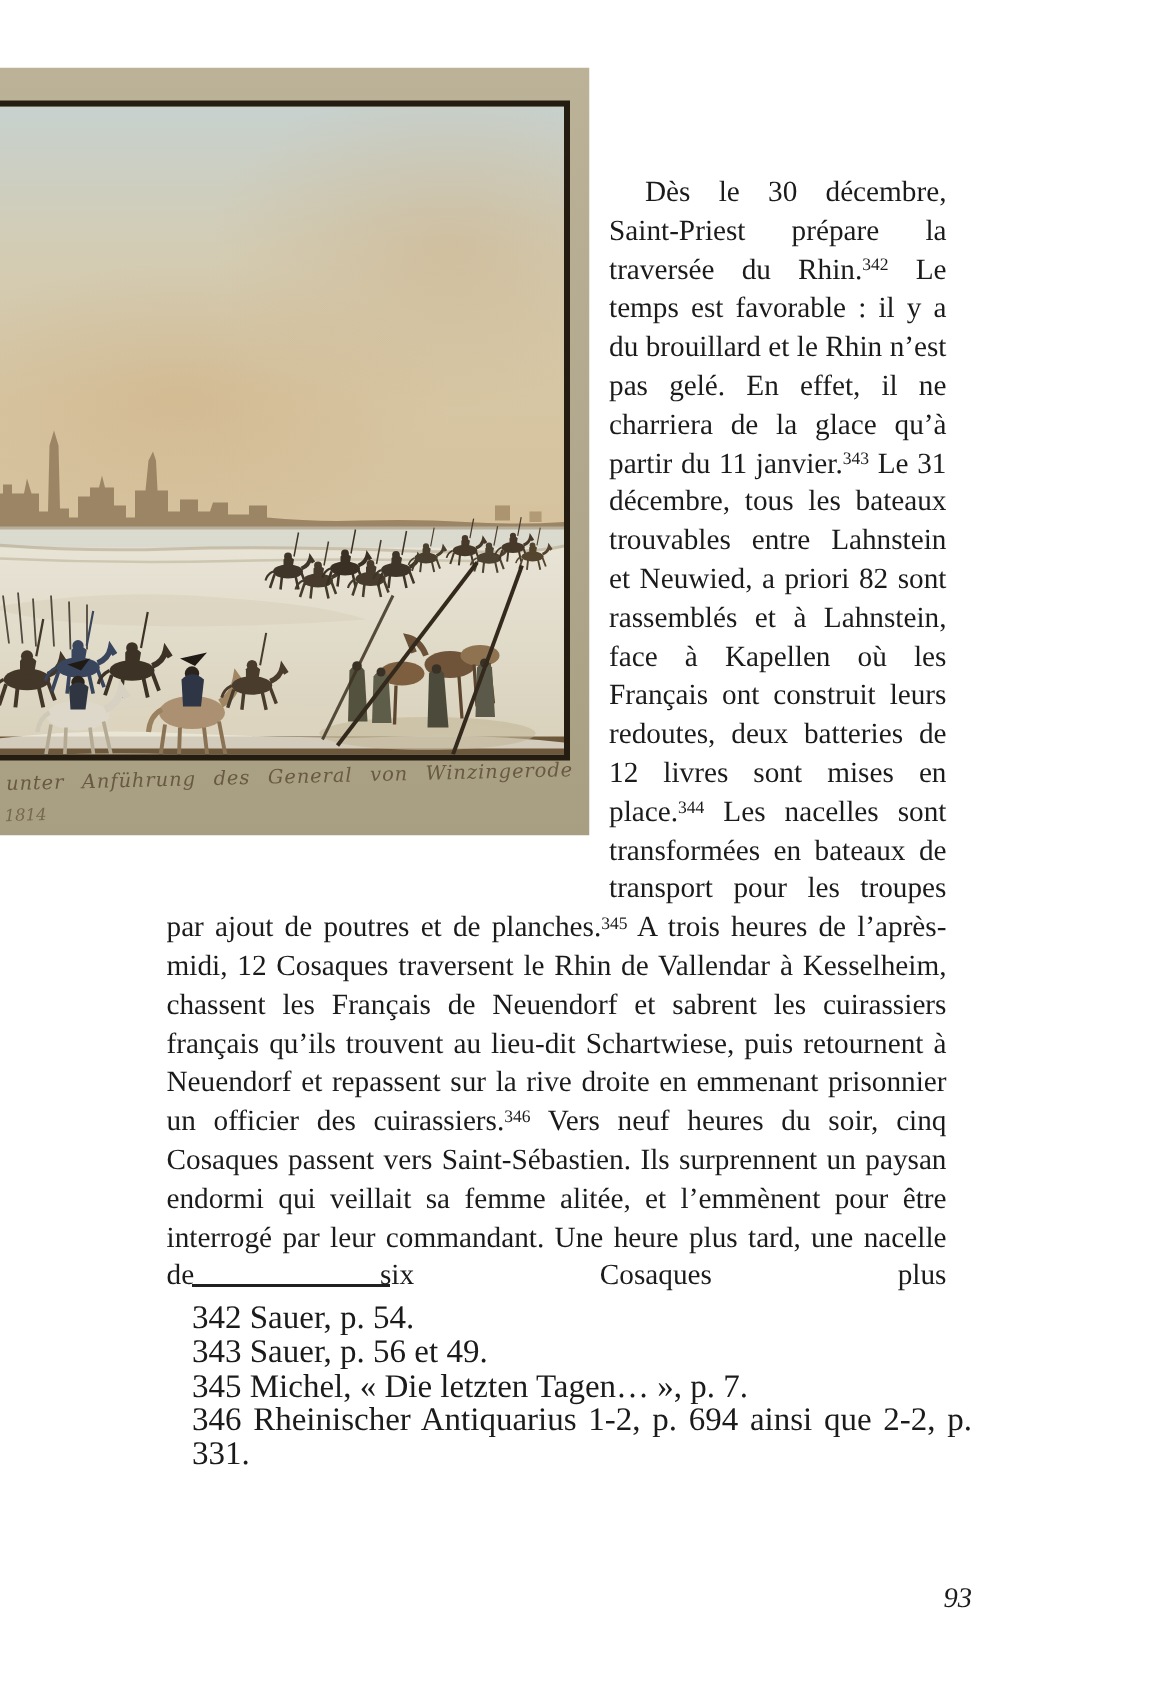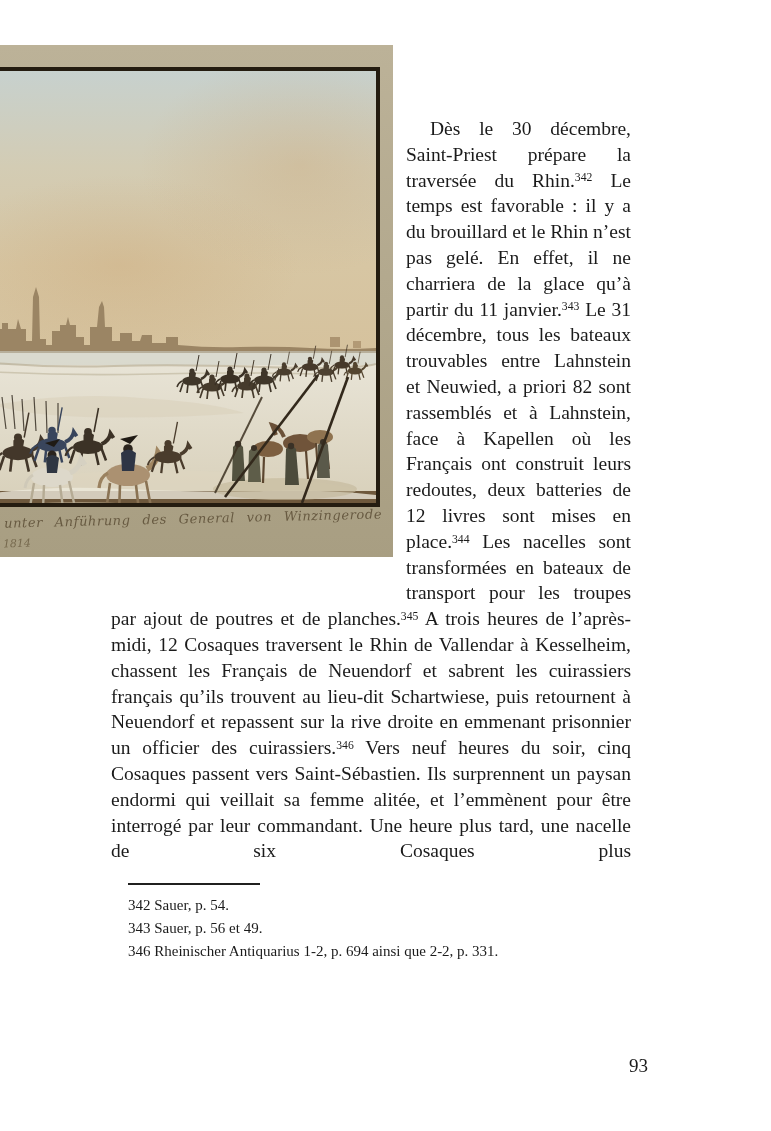--- a/index.html
+++ b/index.html
@@ -56,30 +56,30 @@
     color:var(--ink);
   }
   .body-text sup{
     font-size:0.6em;
     line-height:0;
     position:relative;top:-0.45em;
     vertical-align:baseline;
   }
   
   .footnotes{
-    position:absolute;left:128px;top:883px;width:520px;
-    font-size:15px;line-height:22.8px;
+    position:absolute;left:128px;top:856px;width:520px;
+    font-size:22px;line-height:22.8px;
   }
   .rule{width:132px;border-top:2px solid #20201f;margin-bottom:9px;}
   .footnote{text-align:justify;}
   
   .page-number{
     position:absolute;left:0;top:1055px;width:648px;
     text-align:right;
-    font-size:19px;color:var(--ink);
+    font-size:19px;color:var(--ink);font-style:italic;
   }
 </style>
 </head>
 <body>
 
 <div class="page">
 
   <figure class="artwork">
     <svg viewBox="0 0 393 512" xmlns="http://www.w3.org/2000/svg">
       <defs>
@@ -214,19 +214,20 @@
   <div class="body-block">
     <div class="spacer"></div>
     <p class="body-text" lang="fr">Dès le 30 décembre, Saint-Priest prépare la traversée du Rhin.<sup>342</sup> Le temps est favorable : il y a du brouillard et le Rhin n’est pas gelé. En effet, il ne charriera de la glace qu’à partir du 11 janvier.<sup>343</sup> Le 31 décembre, tous les bateaux trouvables entre Lahnstein et Neuwied, a priori 82 sont rassemblés et à Lahnstein, face à Kapellen où les Français ont construit leurs redoutes, deux batteries de 12 livres sont mises en place.<sup>344</sup> Les nacelles sont transformées en bateaux de transport pour les troupes par ajout de poutres et de planches.<sup>345</sup> A trois heures de l’après-midi, 12 Cosaques traversent le Rhin de Vallendar à Kesselheim, chassent les Français de Neuendorf et sabrent les cuirassiers français qu’ils trouvent au lieu-dit Schartwiese, puis retournent à Neuendorf et repassent sur la rive droite en emmenant prisonnier un officier des cuirassiers.<sup>346</sup> Vers neuf heures du soir, cinq Cosaques passent vers Saint-Sébastien. Ils surprennent un paysan endormi qui veillait sa femme alitée, et l’emmènent pour être interrogé par leur commandant. Une heure plus tard, une nacelle de six Cosaques plus</p>
   </div>
 
   <div class="footnotes">
     <div class="rule"></div>
     <div>
         <div class="footnote">342 Sauer, p. 54.</div>
         <div class="footnote">343 Sauer, p. 56 et 49.</div>
+        <div class="footnote">345 Michel, « Die letzten Tagen… », p. 7.</div>
         <div class="footnote">346 Rheinischer Antiquarius 1-2, p. 694 ainsi que 2-2, p. 331.</div>
       </div>
   </div>
 
   <div class="page-number">93</div>
 
 </div>
 
 </body></html>

